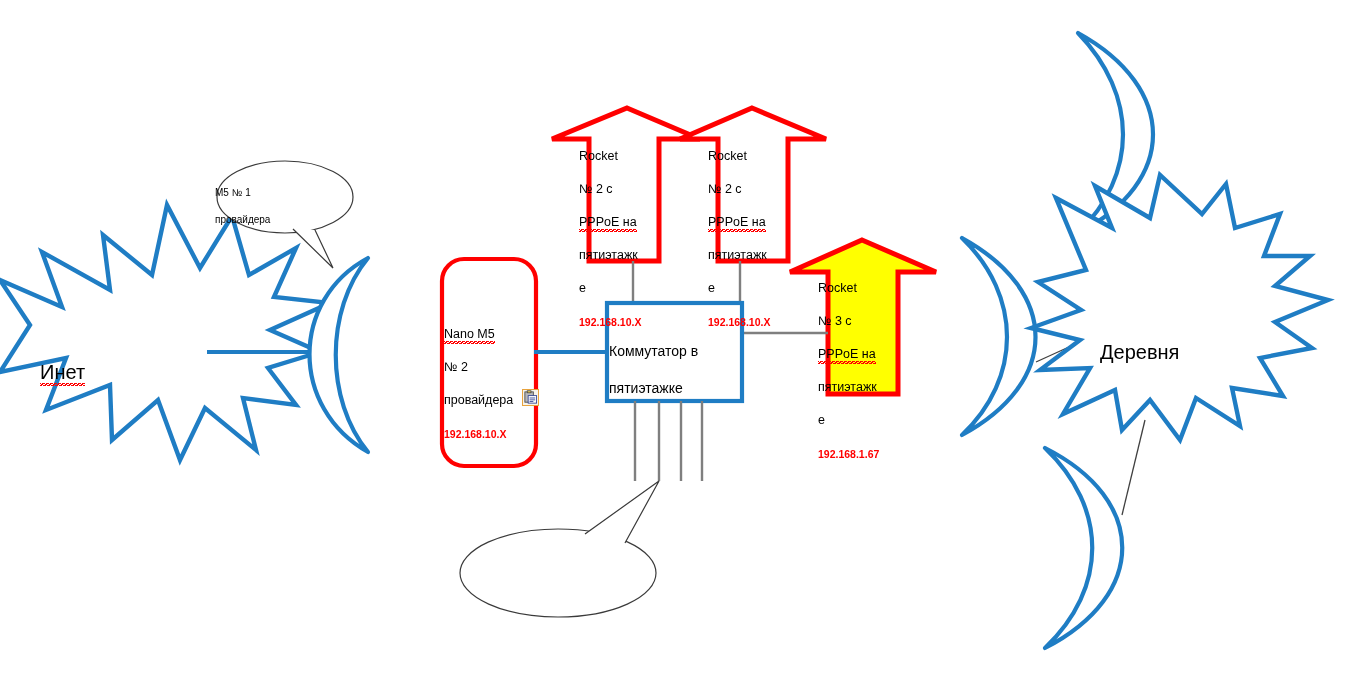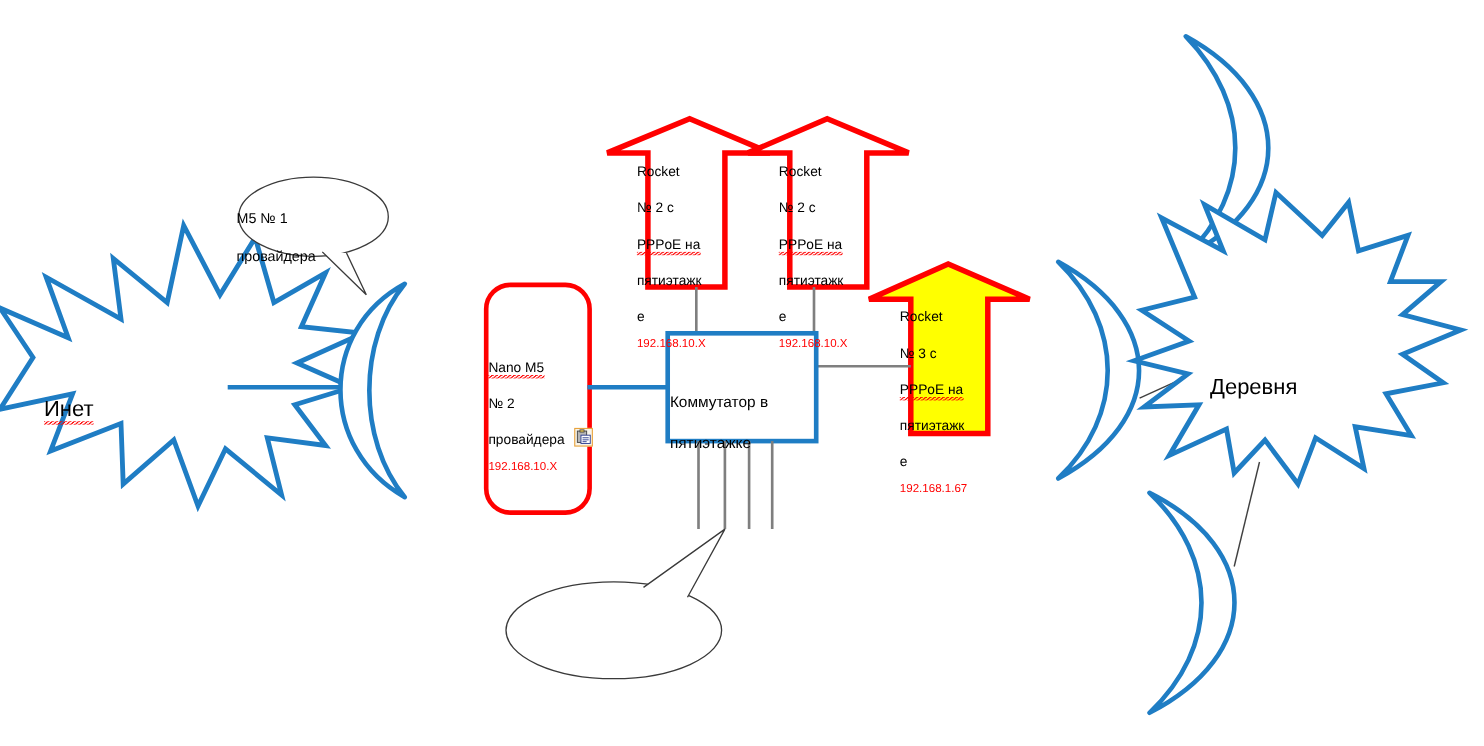--- a/index.html
+++ b/index.html
@@ -28,29 +28,29 @@
   }
   .lbl {
     position: absolute;
     text-align: left;
     line-height: 1.32;
     color: #000000;
     white-space: pre-line;
     pointer-events: none;
   }
   .lbl-blue-node { font-size: 20px; }
-  .lbl-callout   { font-size: 13px; }
+  .lbl-callout   { font-size: 10px; }
   .lbl-device    { font-size: 12.5px; }
   .lbl-switch    { font-size: 14px; }
   .ip {
     display: block;
     color: #ff0000;
     font-size: 10.5px;
-    font-weight: normal;
-    margin-top: 10px;
+    font-weight: bold;
+    margin-top: 20px;
   }
   .spell {
     background-image: repeating-linear-gradient(
       135deg, #ff0000 0 1px, transparent 1px 2px);
     background-repeat: repeat-x;
     background-size: 4px 3px;
     background-position: 0 100%;
     padding-bottom: 3px;
   }
   .paste-icon {
@@ -168,21 +168,21 @@
 
   <div class="lbl lbl-device" style="left:818px; top:263px; width:90px;">
     <span>Rocket</span><br>
     <span>№ 3 с</span><br>
     <span class="spell">PPPoE на</span><br>
     <span>пятиэтажк</span><br>
     <span>е</span>
     <span class="ip">192.168.1.67</span>
   </div>
 
-  <div class="lbl lbl-switch" style="left:609px; top:338px; width:141px;">
+  <div class="lbl lbl-switch" style="left:609px; top:324px; width:141px;">
     <span>Коммутатор в</span><br>
     <span>пятиэтажке</span>
   </div>
 
 
   <div class="lbl lbl-blue-node" style="left:1100px; top:313px; width:130px;">
     <span>Деревня</span>
   </div>
 
 </div>

